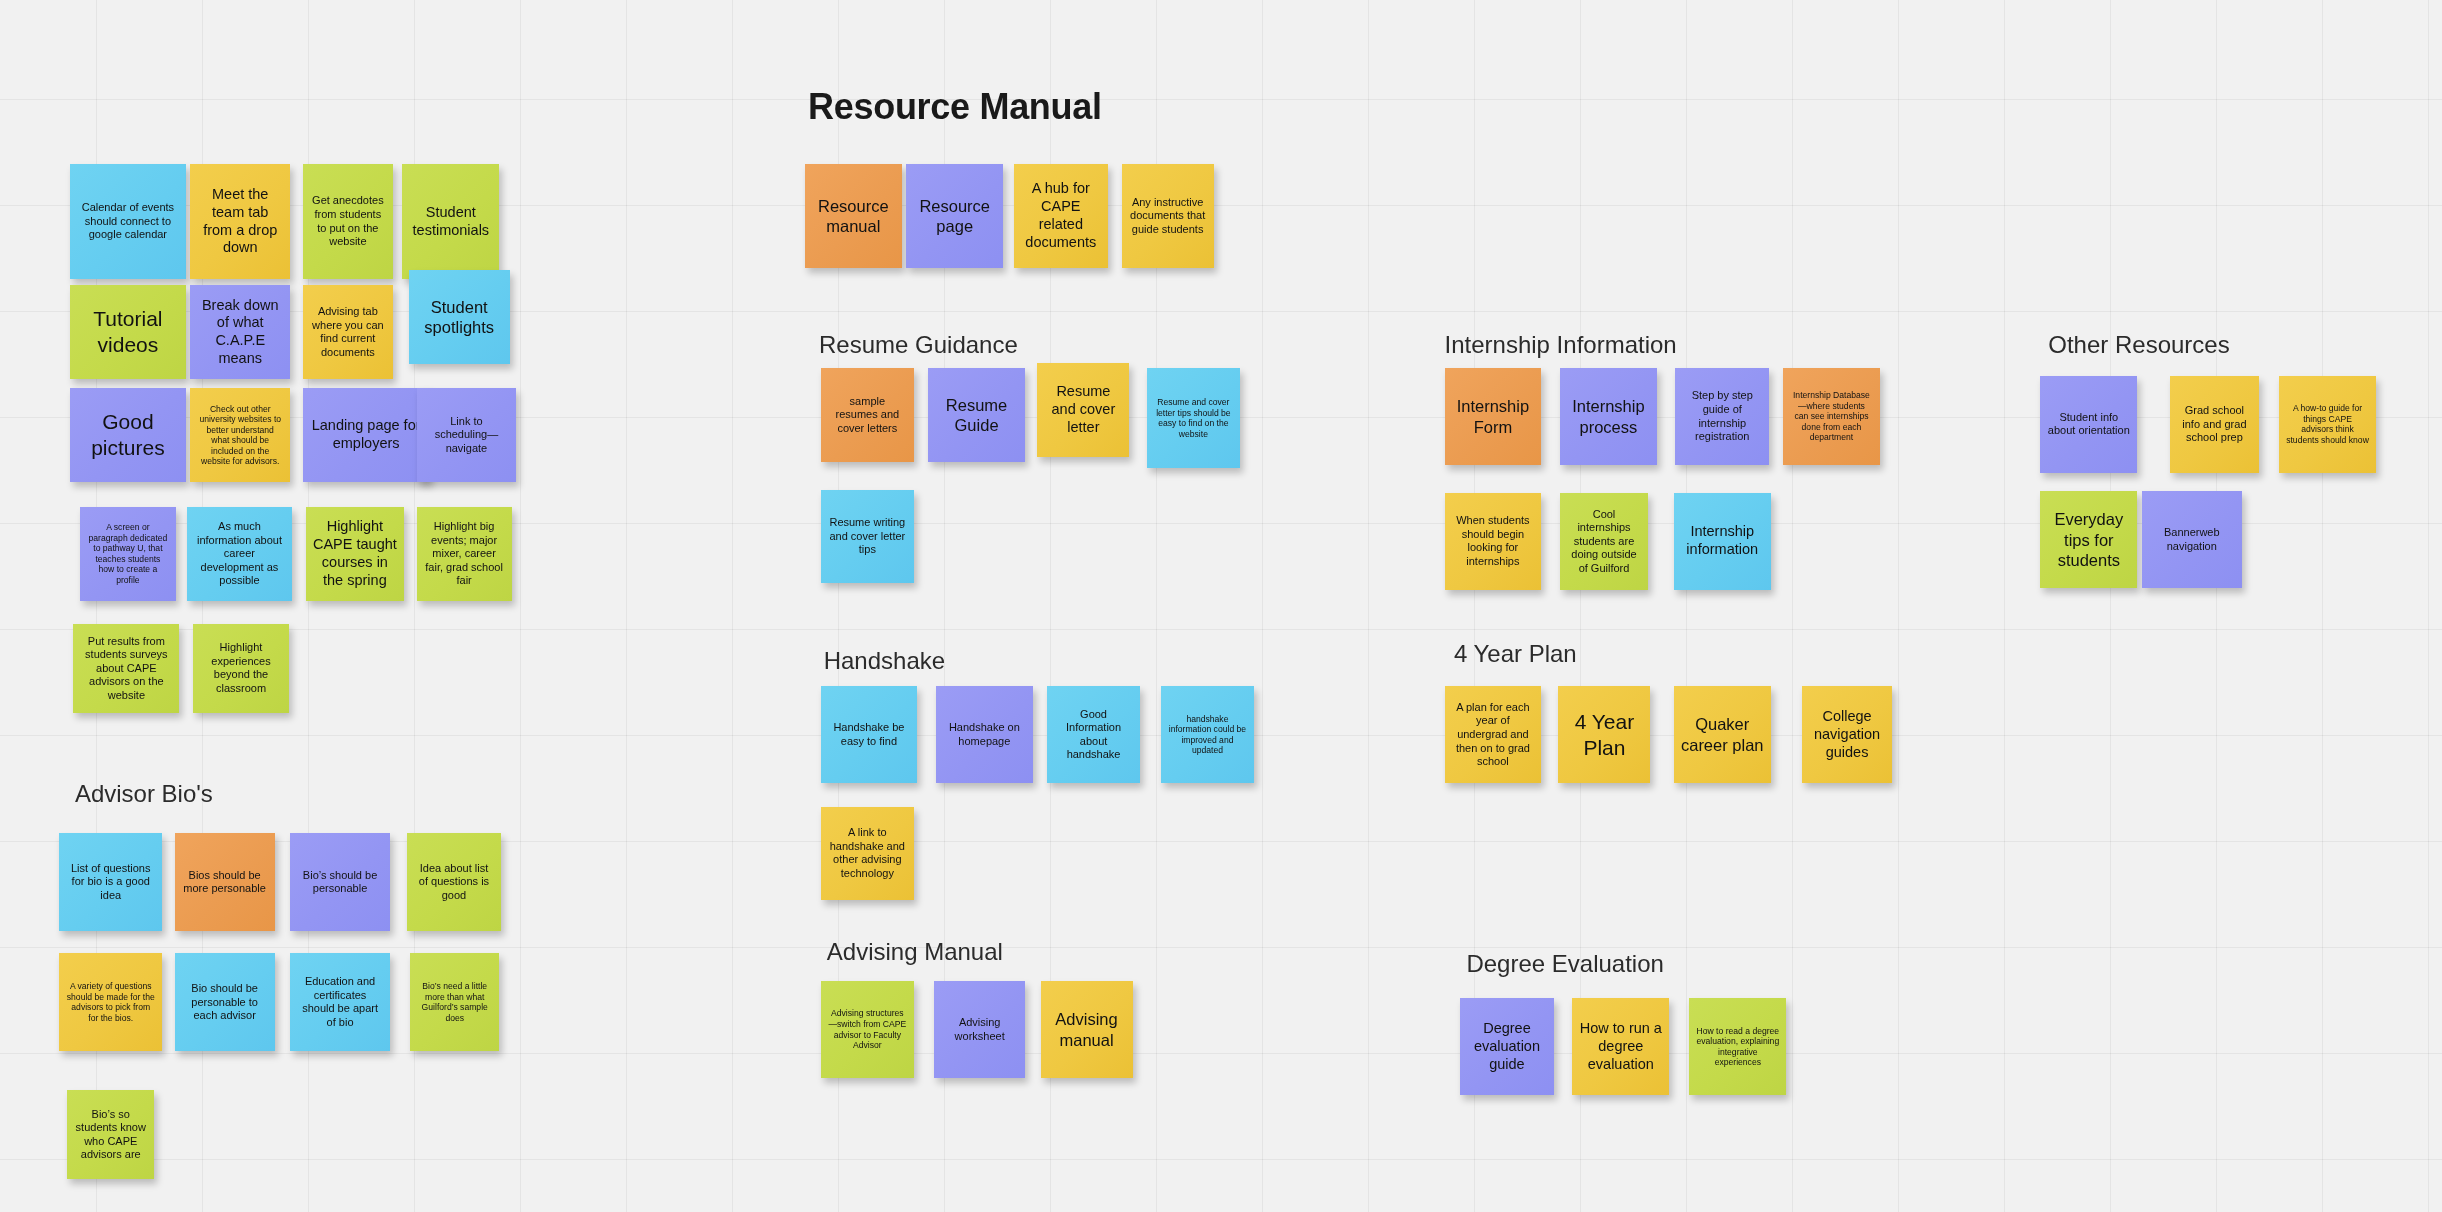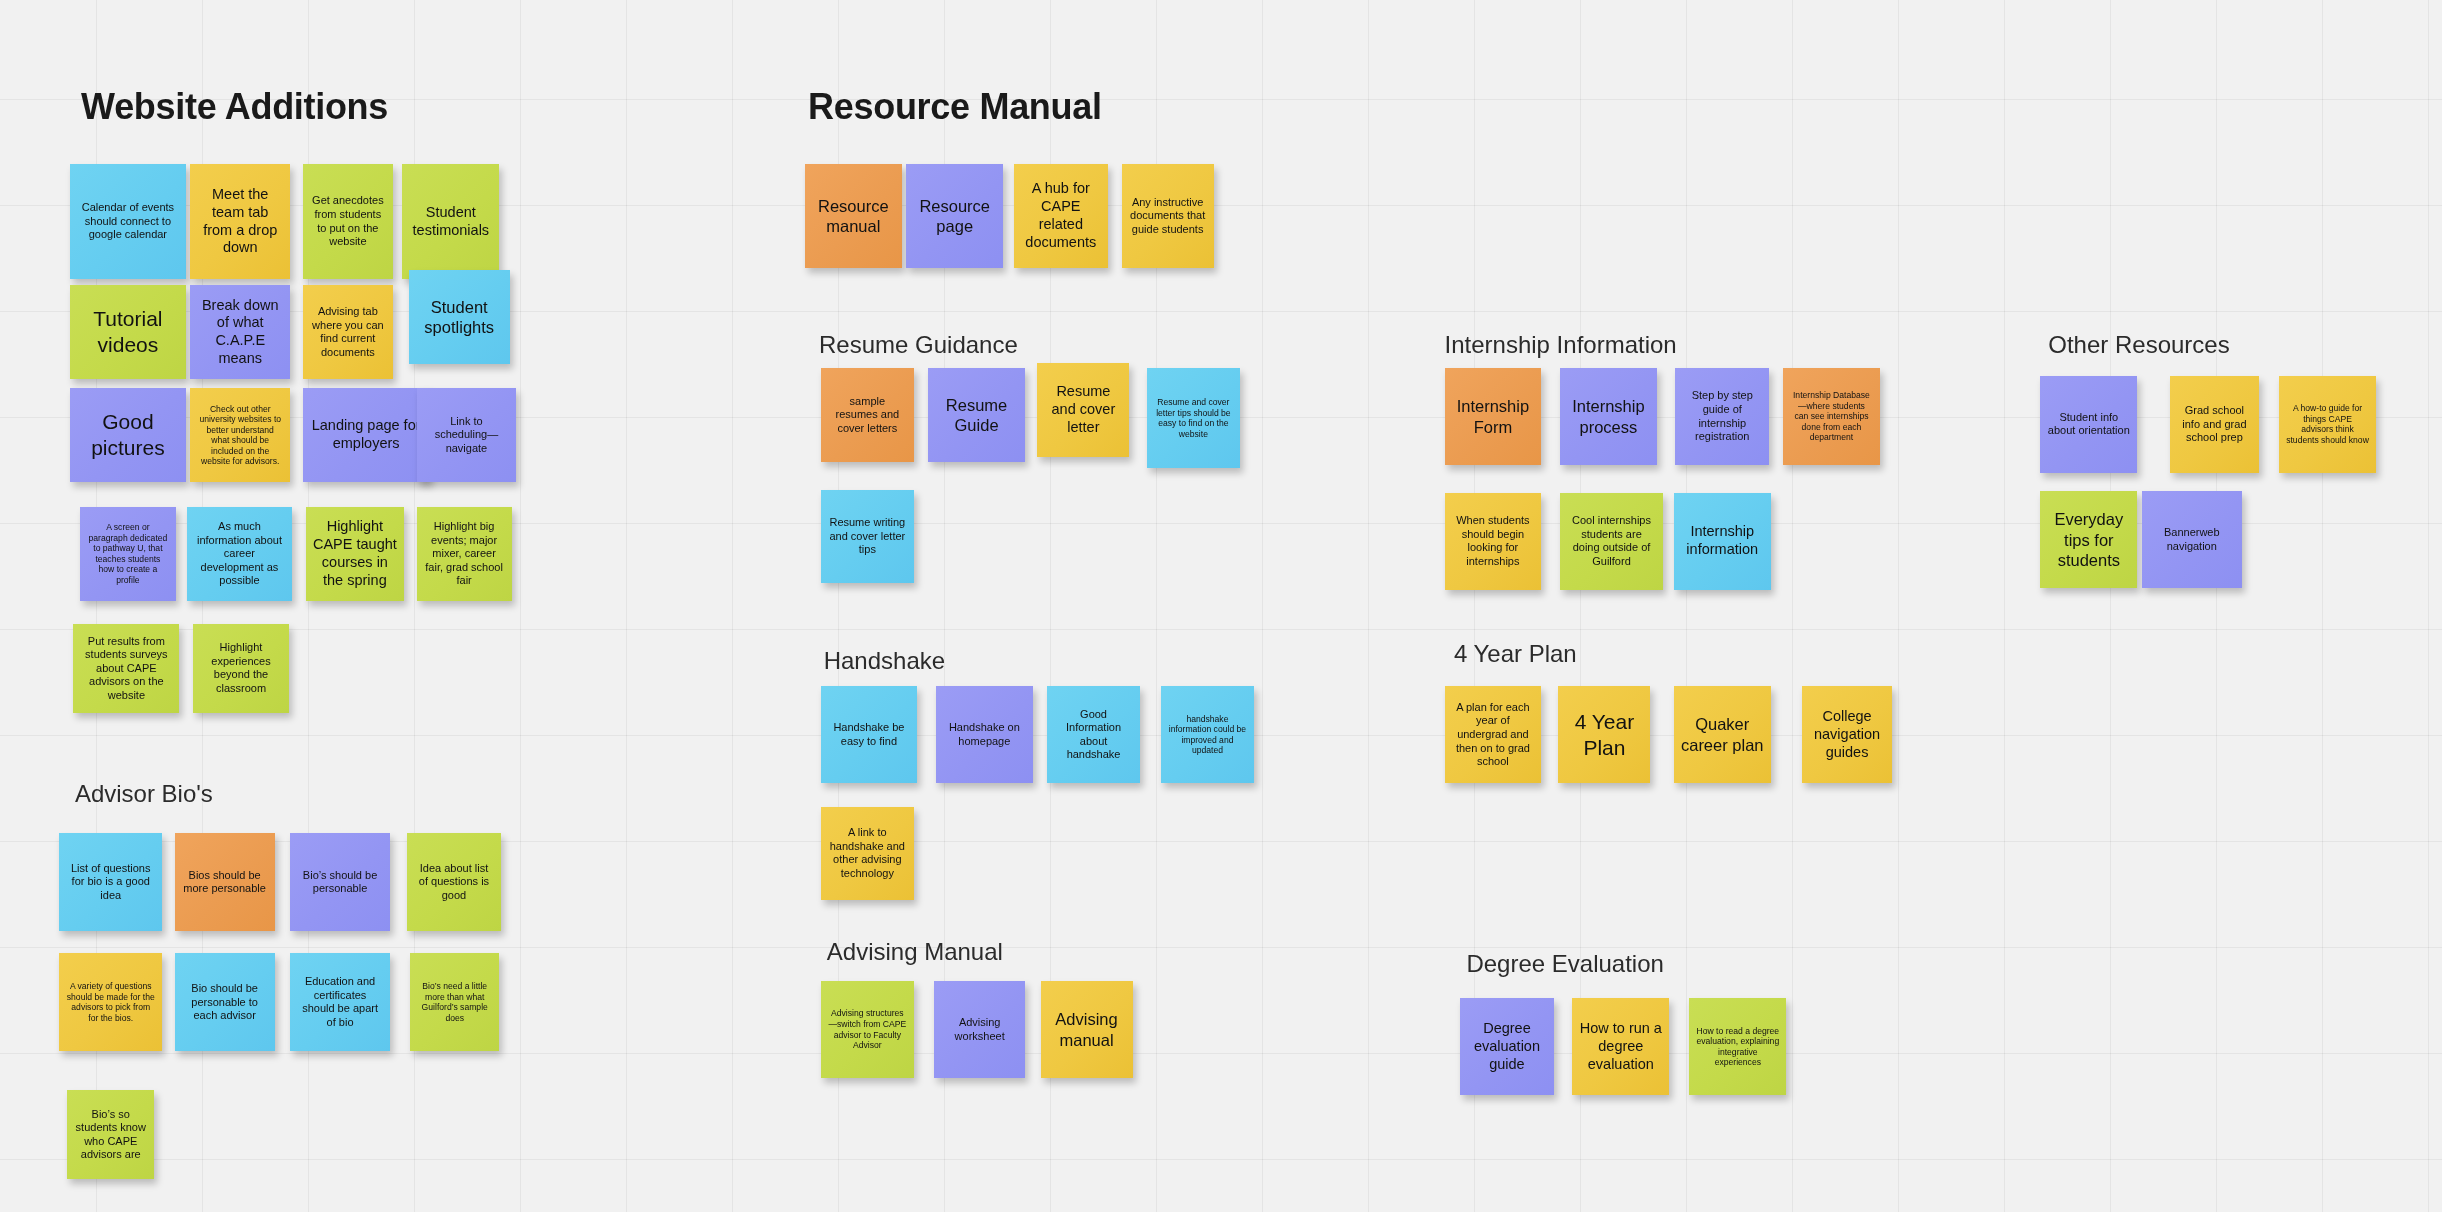--- a/index.html
+++ b/index.html
@@ -63,21 +63,20 @@
   .c-blue  {background:linear-gradient(135deg,#6fd3f2 0%,#65cdf0 55%,#5ec7ee 100%);}
   .c-yellow{background:linear-gradient(135deg,#f3ce4c 0%,#efc841 55%,#ebc135 100%);}
   .c-green {background:linear-gradient(135deg,#c9de54 0%,#c4da4a 55%,#bed544 100%);}
   .c-purple{background:linear-gradient(135deg,#9b9cf5 0%,#9395f3 55%,#8d90f2 100%);}
   .c-orange{background:linear-gradient(135deg,#f0a45c 0%,#eb9c51 55%,#e89647 100%);}
 </style>
 </head>
 <body>
 
 <div id="board">
-    <div class="board-title" style="left: 81.12px; top: 85.8px;">Website Additions</div>
     <div class="note c-blue s-sm" style="left: 70.2px; top: 163.8px; width: 115.44px; height: 115.44px;">
       <span>Calendar of events should connect to google calendar</span>
     </div>
     <div class="note c-yellow s-md" style="left: 190.32px; top: 163.8px; width: 99.84px; height: 115.44px;">
       <span>Meet the team tab from a drop down</span>
     </div>
     <div class="note c-green s-sm" style="left: 302.64px; top: 163.8px; width: 90.48px; height: 115.44px;">
       <span>Get anecdotes from students to put on the website</span>
     </div>
     <div class="note c-green s-md" style="left: 402.48px; top: 163.8px; width: 96.72px; height: 115.44px;">
@@ -217,21 +216,21 @@
     </div>
     <div class="note c-purple s-sm" style="left: 1675.44px; top: 368.16px; width: 93.6px; height: 96.72px;">
       <span>Step by step guide of internship registration</span>
     </div>
     <div class="note c-orange s-xs" style="left: 1783.08px; top: 368.16px; width: 96.72px; height: 96.72px;">
       <span>Internship Database—where students can see internships done from each department</span>
     </div>
     <div class="note c-yellow s-sm" style="left: 1444.56px; top: 492.96px; width: 96.72px; height: 96.72px;">
       <span>When students should begin looking for internships</span>
     </div>
-    <div class="note c-green s-sm" style="left: 1560px; top: 492.96px; width: 103px; height: 96.72px; text-align: center;">
+    <div class="note c-green s-sm" style="left: 1560px; top: 492.96px; width: 88px; height: 96.72px; text-align: center;">
       <span>Cool internships students are doing outside of Guilford</span>
     </div>
     <div class="note c-blue s-md" style="left: 1673.88px; top: 492.96px; width: 96.72px; height: 96.72px;">
       <span>Internship information</span>
     </div>
     <div class="group-title" style="left: 1453.92px; top: 639.6px;">4 Year Plan</div>
     <div class="note c-yellow s-sm" style="left: 1444.56px; top: 686.4px; width: 96.72px; height: 96.72px;">
       <span>A plan for each year of undergrad and then on to grad school</span>
     </div>
     <div class="note c-yellow s-xl" style="left: 1558.44px; top: 686.4px; width: 92.04px; height: 96.72px;">

